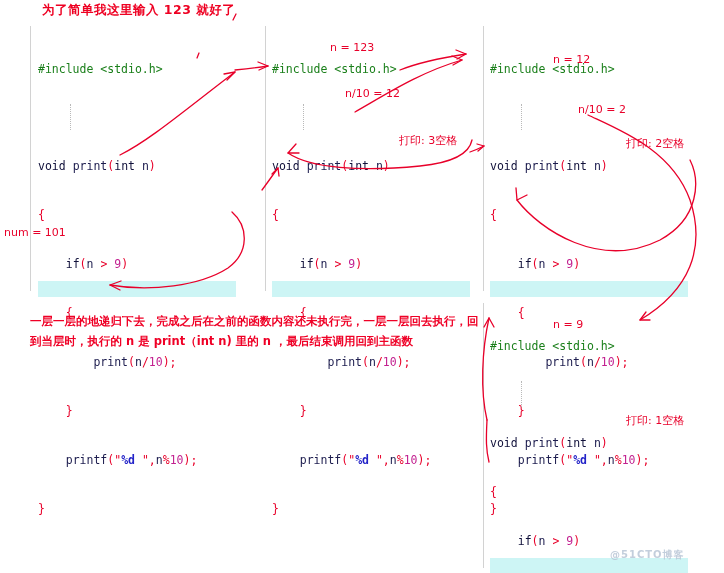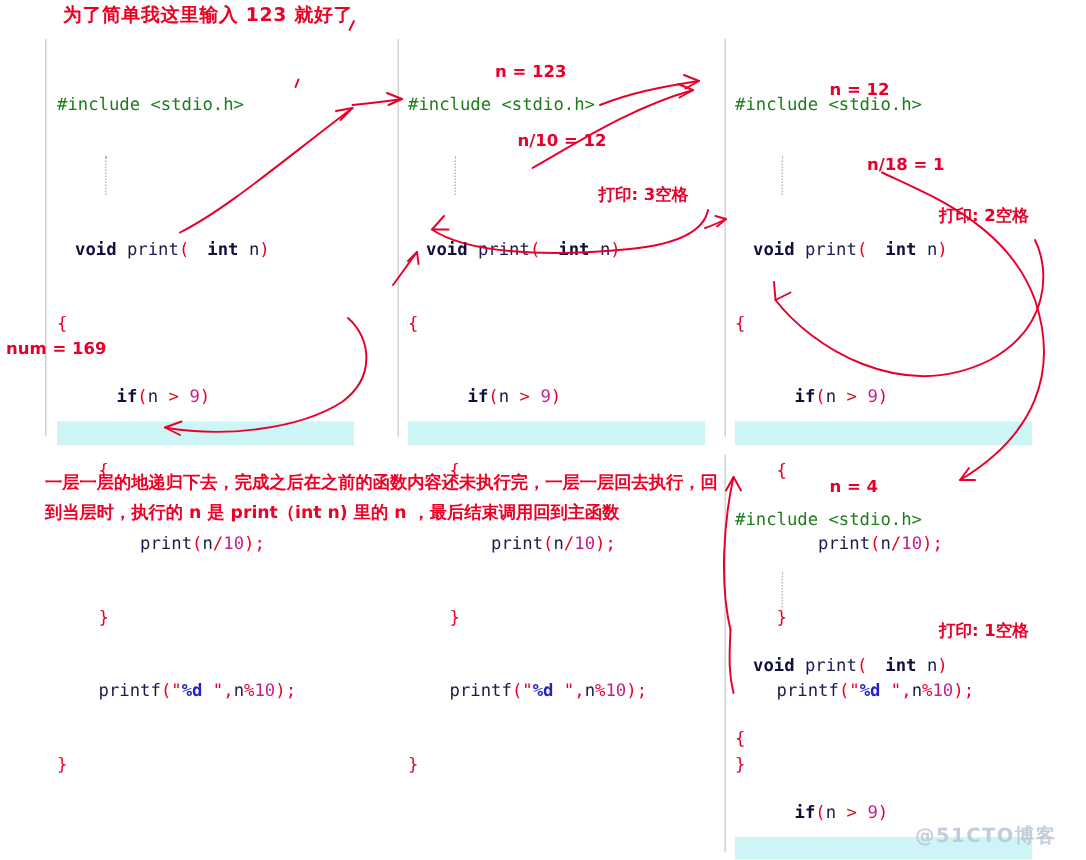--- a/index.html
+++ b/index.html
@@ -10,21 +10,21 @@
     position:relative;
     overflow:hidden;
   }
   #stage{position:absolute;left:0;top:0;width:724px;height:573px;}
 
   
   .ann{
     position:absolute;
     color:#e8002a;
     font-family:"DejaVu Sans",sans-serif;
-    font-weight:bold;
+    font-weight:normal;
     font-size:11px;
     white-space:nowrap;
     line-height:1.1;
   }
   .title-note{
     position:absolute;
     left:42px;top:2px;
     color:#ee0022;
     font-family:"DejaVu Sans",sans-serif;
     font-weight:bold;
@@ -61,39 +61,39 @@
   }
   
   .igd{
     position:absolute;
     width:1px;
     border-left:1px dotted #b9b9b9;
   }
 
   
   .pp{color:#1a7f1a;}          
-  .kw{color:#10103a;font-weight:bold;margin-left:12px;} 
+  .kw{color:#10103a;font-weight:normal;} 
   .id{color:#1c1c4e;}          
   .pn{color:#e8002a;}          
   .num{color:#c21f8f;}         
   .str{color:#e8002a;}         
   .fmt{color:#2323c8;font-weight:bold;} 
   .op{color:#e8002a;}
   
   .hl{
     position:absolute;
     background:#cdf5f5;
     height:16px;
   }
 
   .wm{
     position:absolute;
     color:#b9c6d6;
     font-family:"DejaVu Sans",sans-serif;
-    font-size:13px;
+    font-size:10px;
     letter-spacing:1px;
     font-weight:bold;
     opacity:.85;
     white-space:nowrap;
   }
 
   svg.arrows{position:absolute;left:0;top:0;width:724px;height:573px;pointer-events:none;}
 </style>
 </head>
 <body>
@@ -122,21 +122,21 @@
       
       
       
       
       
       
       
       
     </div>
 
-    <div class="ann" style="left:4px;top:227px;">num = 169</div>
+    <div class="ann" style="left:4px;top:227px;">num = 101</div>
   </div>
 
   <div>
     <div class="guide" style="left:265px;top:26px;height:265px;"></div>
     <div class="igd" style="left:303px;top:104px;height:26px;"></div>
     <div class="hl" style="left:272px;top:281px;width:198px;"></div>
 
     <div class="code" style="left:272px;top:28px;">
       <div class="ln"><span class="pp">#include &lt;stdio.h&gt;</span></div>
       <div class="ln">&nbsp;</div>
@@ -154,21 +154,21 @@
       
       
       
       
       
       
     </div>
 
     <div class="ann" style="left:330px;top:42px;">n = 123</div>
     <div class="ann" style="left:345px;top:88px;">n/10 = 12</div>
-    <div class="ann" style="left:399px;top:124px;">打印: 3空格</div>
+    <div class="ann" style="left:399px;top:135px;">打印: 3空格</div>
   </div>
 
   <div>
     <div class="guide" style="left:483px;top:26px;height:265px;"></div>
     <div class="igd" style="left:521px;top:104px;height:26px;"></div>
     <div class="hl" style="left:490px;top:281px;width:198px;"></div>
 
     <div class="code" style="left:490px;top:28px;">
       <div class="ln"><span class="pp">#include &lt;stdio.h&gt;</span></div>
       <div class="ln">&nbsp;</div>
@@ -185,21 +185,21 @@
       
       
       
       
       
       
       
     </div>
 
     <div class="ann" style="left:553px;top:54px;">n = 12</div>
-    <div class="ann" style="left:578px;top:104px;">n/18 = 1</div>
+    <div class="ann" style="left:578px;top:104px;">n/10 = 2</div>
     <div class="ann" style="left:626px;top:138px;">打印: 2空格</div>
   </div>
 
   <div>
     <div class="guide" style="left:483px;top:303px;height:265px;"></div>
     <div class="igd" style="left:521px;top:381px;height:26px;"></div>
     <div class="hl" style="left:490px;top:558px;width:198px;"></div>
 
     <div class="code" style="left:490px;top:305px;">
       <div class="ln"><span class="pp">#include &lt;stdio.h&gt;</span></div>
@@ -216,21 +216,21 @@
       
       
       
       
       
       
       
       
     </div>
 
-    <div class="ann" style="left:553px;top:319px;">n = 4</div>
+    <div class="ann" style="left:553px;top:319px;">n = 9</div>
     <div class="ann" style="left:626px;top:415px;text-align:right;">打印: 1空格</div>
   </div>
 
   <div class="bottom-note">一层一层的地递归下去，完成之后在之前的函数内容还未执行完，一层一层回去执行，回到当层时，执行的 n 是 print（int n) 里的 n ，最后结束调用回到主函数</div>
 
   <div class="wm" style="left:610px;top:548px;">@51CTO博客</div>
 
   <svg class="arrows" viewBox="0 0 724 573">
     <g fill="none" stroke="#e8002a" stroke-width="1.3" stroke-linecap="round">
 

